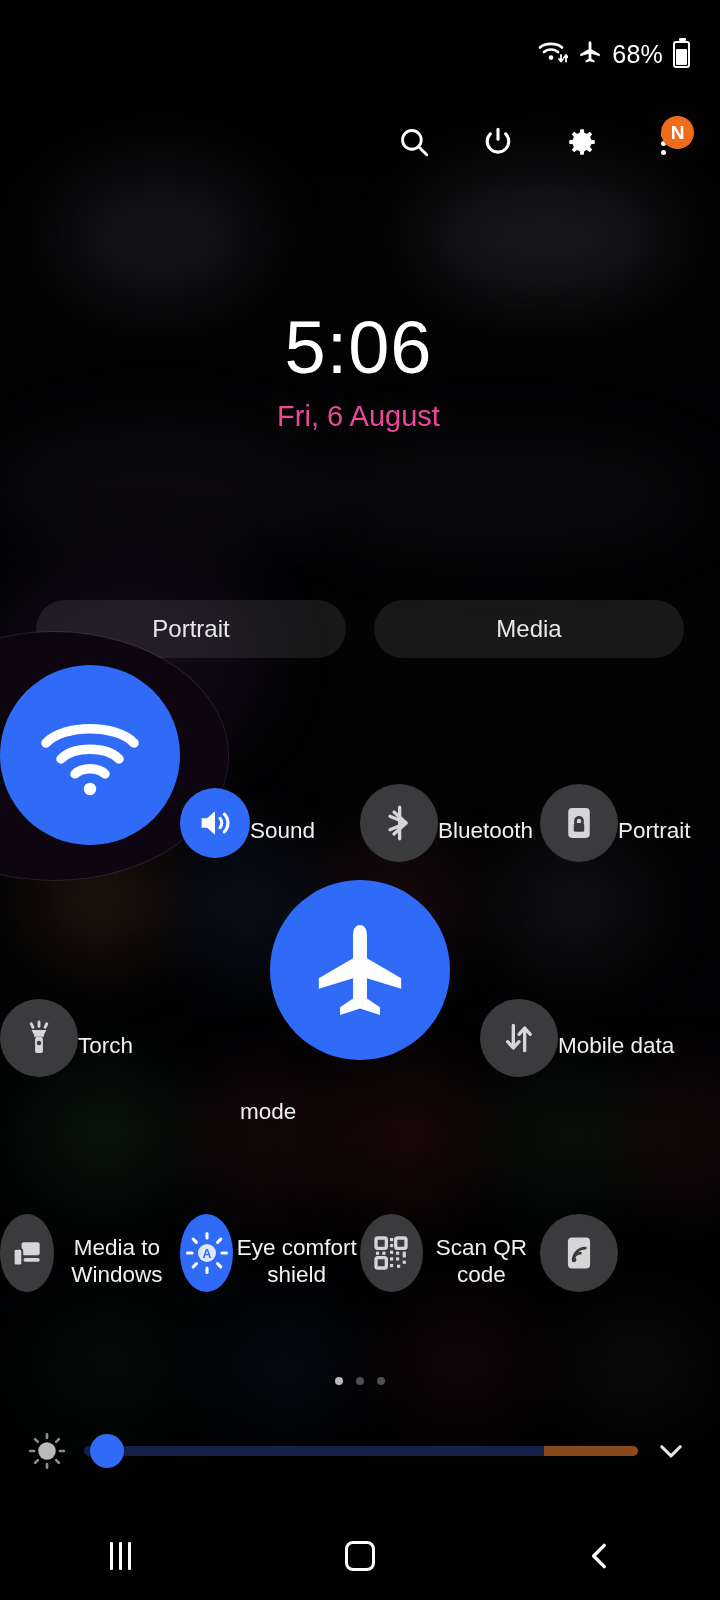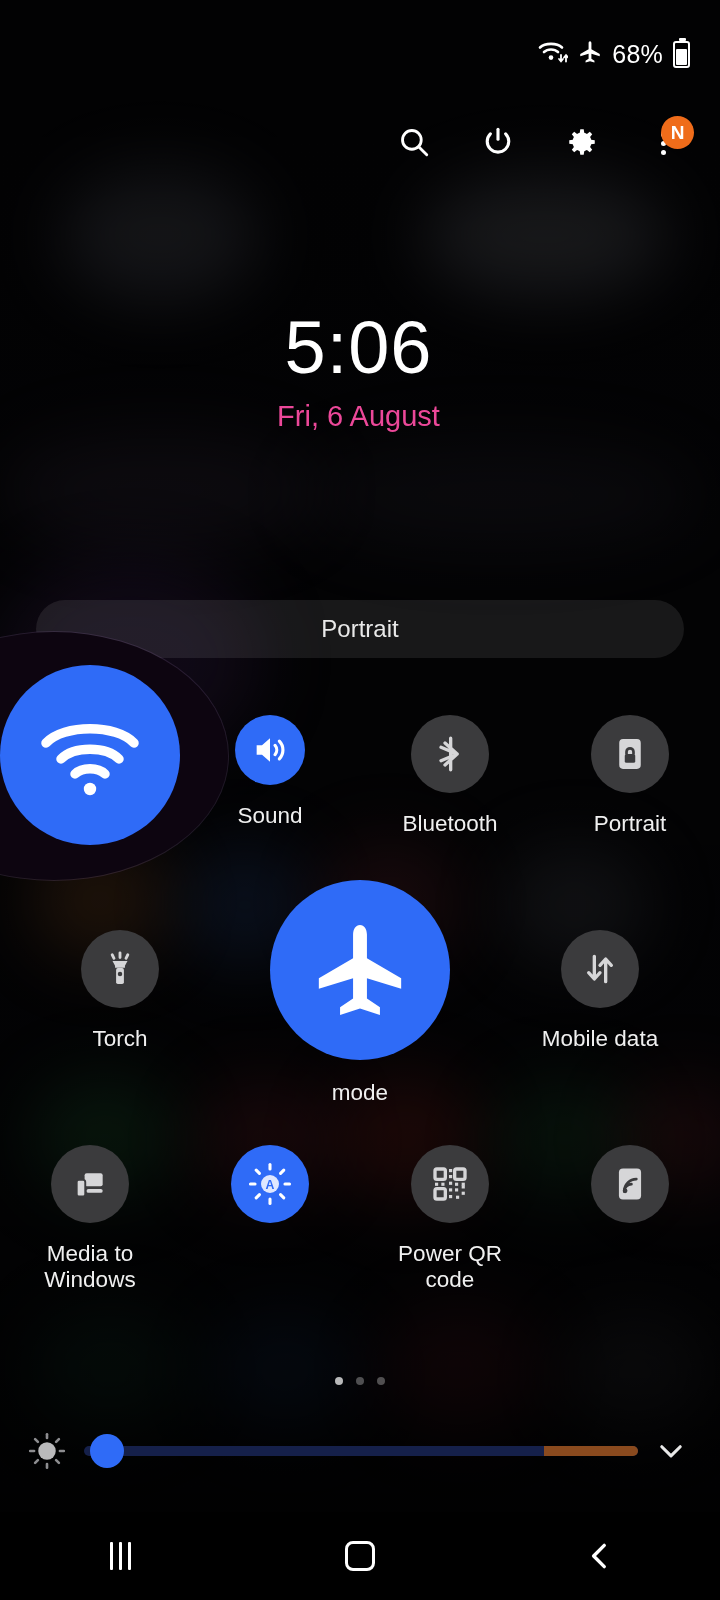--- a/index.html
+++ b/index.html
@@ -103,21 +103,21 @@
   
   #tile-grid{
     position:absolute; top:715px; left:0; right:0;
   }
   .tile-row{
     display:flex; position:relative;
     height:215px;
   }
   .tile{
     flex:1; position:relative;
-    display:flex; flex-direction:column; align-items:center;
+    display:flex; flex-direction:row; align-items:center;
   }
   .tile-circle{
     width:78px; height:78px; border-radius:50%;
     background:#3b3b3d;
     display:flex; align-items:center; justify-content:center;
     cursor:pointer; position:relative;
   }
   .tile.on > .tile-circle{ background:#2f6bf7; }
   .tile-label{
     margin-top:18px; font-size:22.5px; line-height:1.17;
@@ -270,20 +270,21 @@
   </div>
 </div>
 
 <div id="clock-block">
   <div id="clock-time">5:06</div>
   <div id="clock-date">Fri, 6 August</div>
 </div>
 
 <div id="tab-row">
   <div class="tab-pill">Portrait</div>
+  <div class="tab-pill">Media</div>
 </div>
 
 <div id="press-halo"></div>
 
 <div id="tile-grid">
 
   <div class="tile-row">
 
     <div class="tile on zoomed" id="tile-wifi">
       <div class="tile-circle" style="background: rgb(47, 107, 247);">
@@ -387,20 +388,21 @@
               <path d="M12 19.8v2.4"></path>
             <path d="M1.8 12h2.4"></path>
               <path d="M19.8 12h2.4"></path>
             <path d="M4.8 4.8l1.7 1.7"></path>
               <path d="M17.5 17.5l1.7 1.7"></path>
             <path d="M19.2 4.8l-1.7 1.7"></path>
               <path d="M6.5 17.5l-1.7 1.7"></path>
           </g>
         </svg>
       </div>
+      <div class="tile-label">Eye comfort shield</div>
     </div>
 
     <div class="tile">
       <div class="tile-circle" style="background: rgb(59, 59, 61);">
         <svg width="40" height="40" viewBox="0 0 24 24">
           <g fill="#d6d6d8">
             <rect x="3" y="3" width="6.2" height="6.2" rx="1.1" fill="none" stroke="#d6d6d8" stroke-width="2"></rect>
             <rect x="14.8" y="3" width="6.2" height="6.2" rx="1.1" fill="none" stroke="#d6d6d8" stroke-width="2"></rect>
             <rect x="3" y="14.8" width="6.2" height="6.2" rx="1.1" fill="none" stroke="#d6d6d8" stroke-width="2"></rect>
             <rect x="11.4" y="3" width="1.9" height="1.9"></rect>
@@ -412,21 +414,21 @@
             <rect x="19" y="11.2" width="1.9" height="1.9"></rect>
             <rect x="11.4" y="14.6" width="1.9" height="1.9"></rect>
             <rect x="15" y="14.6" width="1.9" height="1.9"></rect>
             <rect x="19" y="16.6" width="1.9" height="1.9"></rect>
             <rect x="11.4" y="18.6" width="1.9" height="1.9"></rect>
             <rect x="15.6" y="19" width="1.9" height="1.9"></rect>
             <rect x="19" y="12.8" width="1.9" height="1.9"></rect>
           </g>
         </svg>
       </div>
-      <div class="tile-label">Power QR code</div>
+      <div class="tile-label">Scan QR code</div>
     </div>
 
     <div class="tile">
       <div class="tile-circle" style="background: rgb(59, 59, 61);">
         <svg width="38" height="42" viewBox="0 0 24 26">
           <rect x="5" y="3.2" width="14" height="19.6" rx="2.6" fill="#d6d6d8"></rect>
           <g stroke="#3b3b3d" stroke-width="1.7" fill="none" stroke-linecap="round">
             <path d="M8.4 17.6c0-4.3 3.4-7.7 7.6-7.7"></path>
             <path d="M8.4 17.6c0-2.5 2-4.5 4.5-4.5"></path>
           </g>

